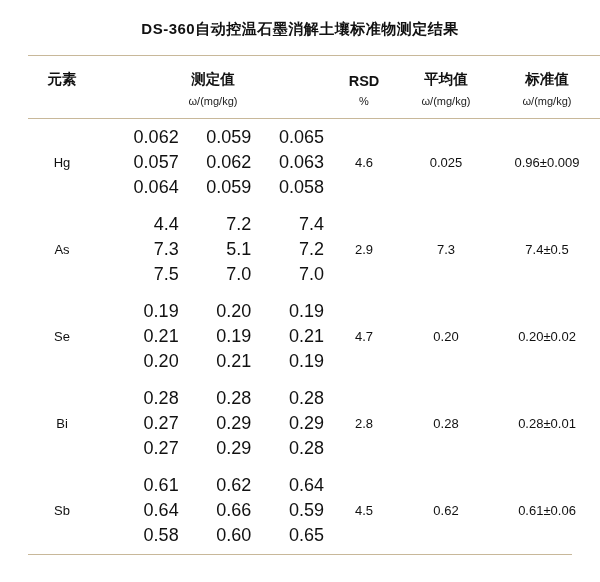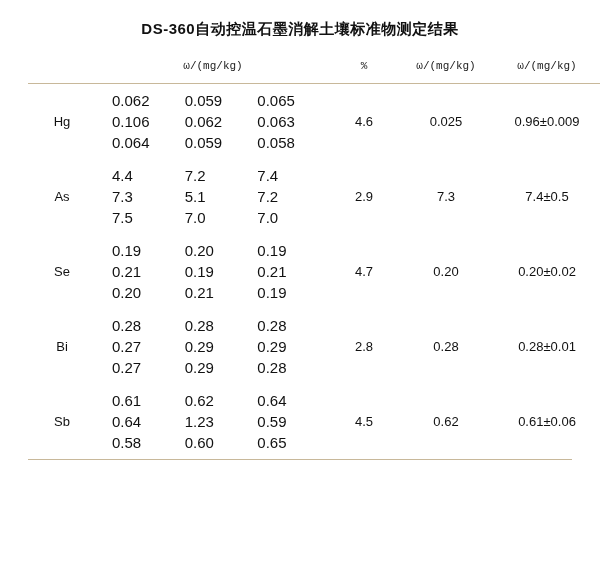--- a/index.html
+++ b/index.html
@@ -45,21 +45,20 @@
     vertical-align: bottom;
   }
   table.data thead tr.head-sub th {
     font-size: 11px;
     font-weight: normal;
     color: #222222;
     text-align: center;
     padding-top: 5px;
     padding-bottom: 11px;
     border-bottom: 1.2px solid #c8b89a;
-    font-family: Liberation Mono, monospace;
   }
   .col-elem { width: 68px; }
   .col-meas { width: 234px; }
   .col-rsd  { width: 68px; }
   .col-avg  { width: 96px; }
   .col-std  { width: 106px; }
 
   table.data tbody td {
     font-size: 13px;
     color: #111111;
@@ -74,22 +73,22 @@
   td.elem {
     font-size: 13.5px;
   }
   .meas-grid {
     display: grid;
     grid-template-columns: 1fr 1fr 1fr;
     row-gap: 4px;
     padding: 2px 6px 2px 10px;
   }
   .meas-cell {
-    text-align: left;
-    font-size: 15px;
+    text-align: right;
+    font-size: 18px;
     padding-left: 6px;
   }
   .bottom-rule {
     border-top: 1.5px solid #c8b89a;
     margin-top: 0;
   }
 </style>
 </head>
 <body>
 
@@ -99,38 +98,45 @@
 
   <table class="data">
     <colgroup>
       <col class="col-elem">
       <col class="col-meas">
       <col class="col-rsd">
       <col class="col-avg">
       <col class="col-std">
     </colgroup>
     <thead>
+      <tr class="head-main">
+        <th>元素</th>
+        <th>测定值</th>
+        <th>RSD</th>
+        <th>平均值</th>
+        <th>标准值</th>
+      </tr>
       <tr class="head-sub">
         <th></th>
         <th>ω/(mg/kg)</th>
         <th>%</th>
         <th>ω/(mg/kg)</th>
         <th>ω/(mg/kg)</th>
       </tr>
     </thead>
     <tbody>
 
       <tr class="row">
         <td class="elem">Hg</td>
         <td>
           <div class="meas-grid">
             <span class="meas-cell">0.062</span>
             <span class="meas-cell">0.059</span>
             <span class="meas-cell">0.065</span>
-            <span class="meas-cell">0.106</span>
+            <span class="meas-cell">0.057</span>
             <span class="meas-cell">0.062</span>
             <span class="meas-cell">0.063</span>
             <span class="meas-cell">0.064</span>
             <span class="meas-cell">0.059</span>
             <span class="meas-cell">0.058</span>
           </div>
         </td>
         <td>4.6</td>
         <td>0.025</td>
         <td>0.96±0.009</td>
@@ -197,21 +203,21 @@
       </tr>
 
       <tr class="row">
         <td class="elem">Sb</td>
         <td>
           <div class="meas-grid">
             <span class="meas-cell">0.61</span>
             <span class="meas-cell">0.62</span>
             <span class="meas-cell">0.64</span>
             <span class="meas-cell">0.64</span>
-            <span class="meas-cell">1.23</span>
+            <span class="meas-cell">0.66</span>
             <span class="meas-cell">0.59</span>
             <span class="meas-cell">0.58</span>
             <span class="meas-cell">0.60</span>
             <span class="meas-cell">0.65</span>
           </div>
         </td>
         <td>4.5</td>
         <td>0.62</td>
         <td>0.61±0.06</td>
       </tr>

